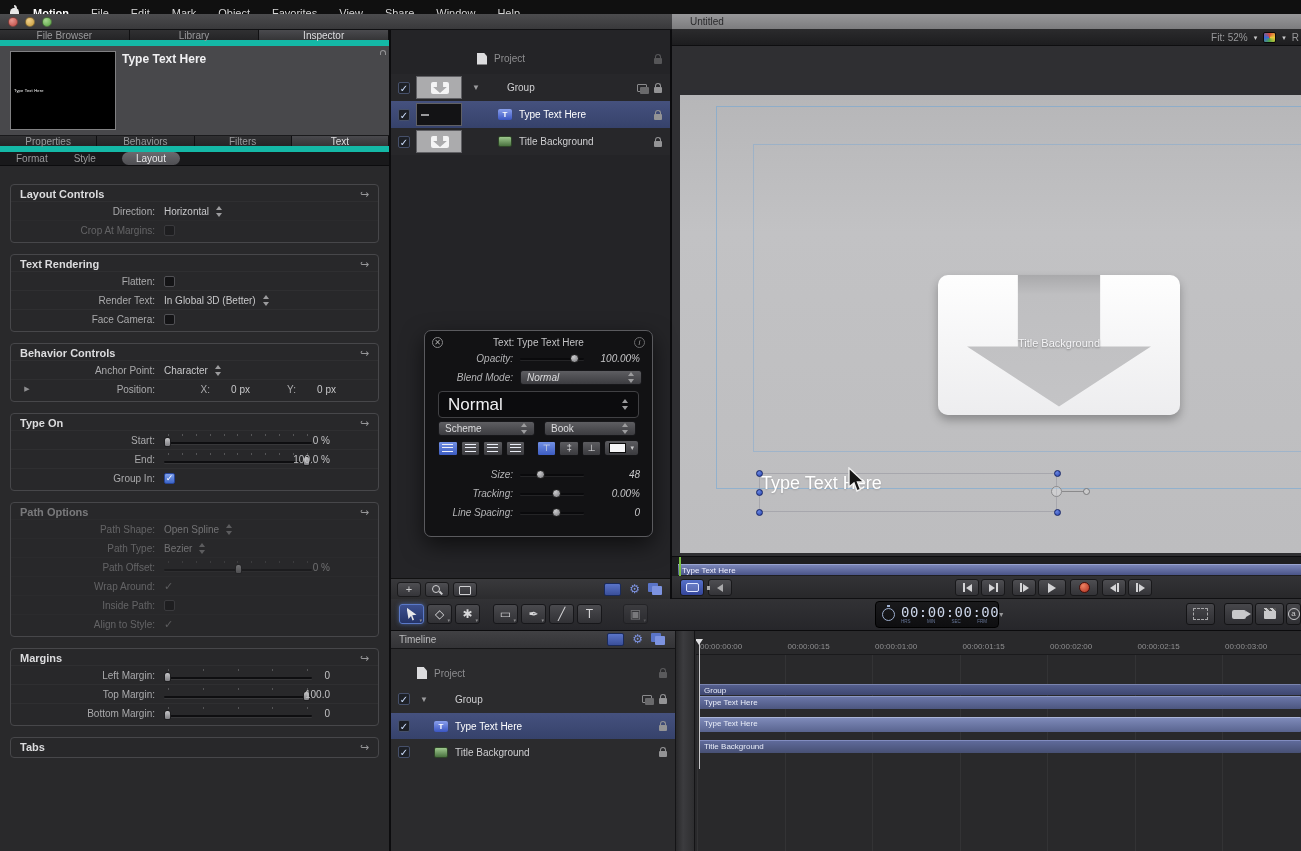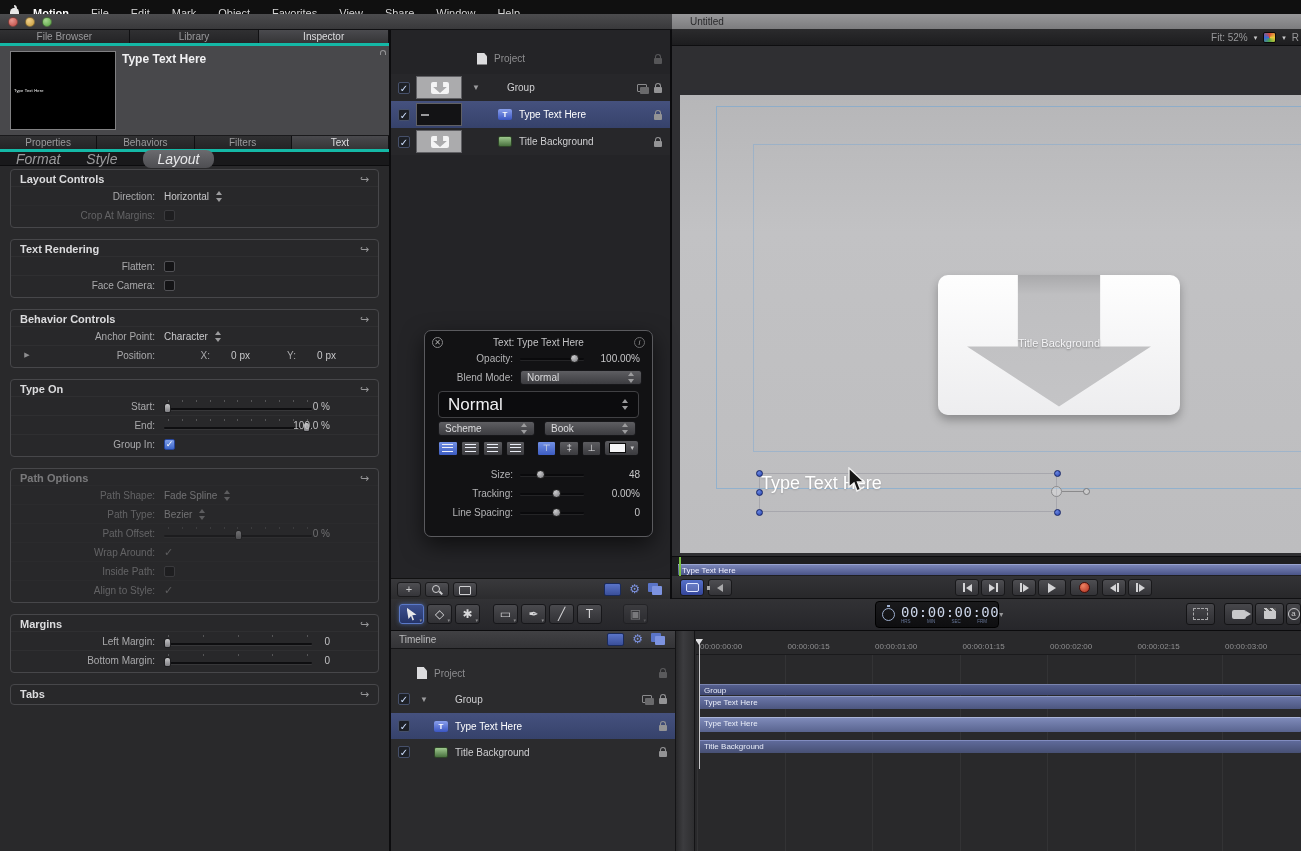--- a/index.html
+++ b/index.html
@@ -19,33 +19,33 @@
   #chrome{position:absolute;left:0;top:14px;width:672px;height:16px;background:linear-gradient(#4c4c4e,#39393b);display:flex;align-items:center;gap:7px;padding-left:8px;border-bottom:1px solid #101012;}
   .tl{width:10px;height:10px;border-radius:50%;border:1px solid rgba(0,0,0,.4);}
   .tl.r{background:radial-gradient(circle at 35% 30%,#e89890,#bf4943);}
   .tl.y{background:radial-gradient(circle at 35% 30%,#f0d08a,#c69b3b);}
   .tl.g{background:radial-gradient(circle at 35% 30%,#a8d890,#58a343);}
   #canvas-titlebar{position:absolute;left:672px;top:14px;width:629px;height:16px;background:linear-gradient(#98989a,#7c7c7e);border-bottom:1px solid #2a2a2c;}
   #canvas-titlebar span{position:absolute;left:18px;top:2px;font-size:10px;color:#2a2a2c;}
 
   
   #inspector{position:absolute;left:0;top:30px;width:391px;height:821px;background:#29292b;border-right:2px solid #0c0c0e;overflow:hidden;}
-  .tabbar{display:flex;height:16px;background:#1c1c1e;border-bottom:3px solid #14b8a6;}
+  .tabbar{display:flex;height:16px;background:#1c1c1e;border-bottom:6px solid #14b8a6;}
   .tab{flex:1;display:flex;align-items:center;justify-content:center;font-size:10px;color:#9a9a9c;
        background:linear-gradient(#303032,#242426);border-right:1px solid #101012;cursor:default;}
   .tab.sel{background:linear-gradient(#4a4a4e,#353537);color:#dedee0;}
   .insp-head{position:relative;height:90px;background:#48484b;border-bottom:1px solid #1a1a1c;}
   .thumb{position:absolute;left:10px;top:5px;width:106px;height:79px;background:#000;border:1px solid #808082;}
   .thumb-txt{position:absolute;left:3px;top:36px;font-size:4px;color:#fff;letter-spacing:.2px;}
   .insp-title{position:absolute;left:122px;top:6px;font-size:12px;font-weight:bold;color:#f0f0f2;}
   .hlock{position:absolute;right:10px;top:8px;}
   .subtabs{display:flex;align-items:center;height:14px;background:#19191b;border-bottom:1px solid #0c0c0e;padding-left:16px;gap:26px;}
-  .stab{font-size:14px;color:#9a9a9c;font-style:italic;}
+  .stab{font-size:10px;color:#9a9a9c;}
   .stab.pill{background:linear-gradient(#6a6a6e,#4e4e52);border-radius:8px;padding:1px 14px;color:#e8e8ea;}
-  #sections{padding:3px 0 0 0;border-radius:7px;}
+  #sections{padding:18px 0 0 0;border-radius:7px;}
   .section{border:1px solid #47474a;border-radius:4px;background:#28282a;margin:0 10px 11px;padding:1px 0 3px;}
   .section.dimall .sec-t,.section.dimall .row{opacity:.45;}
   .sec-h{display:flex;justify-content:space-between;align-items:center;padding:2px 9px 1px;height:15px;}
   .sec-t{font-size:11px;font-weight:bold;color:#dcdcde;}
   .reset{font-size:11px;color:#98989a;transform:scaleX(-1);line-height:10px;}
   .row{display:flex;align-items:center;height:19px;position:relative;font-size:10px;color:#b2b2b4;border-top:1px solid rgba(255,255,255,.035);}
   .row.dim{opacity:.45;}
   .gut{width:32px;text-align:center;color:#8e8e90;font-size:7px;flex:none;}
   .lbl{width:112px;text-align:right;margin-right:9px;color:#aaaaac;flex:none;white-space:nowrap;}
   .pval{color:#c8c8ca;white-space:nowrap;}
@@ -102,21 +102,21 @@
   .bic.copy::before{content:"";position:absolute;left:0;top:0;width:10px;height:9px;background:#5a74c8;border-radius:1px;}
   .bic.copy::after{content:"";position:absolute;left:4px;top:3px;width:10px;height:9px;background:#7d93e0;border:1px solid #24складу;border-radius:1px;}
 
   
   #hud{position:absolute;left:424px;top:330px;width:229px;height:207px;background:rgba(18,18,20,.96);
        border:1px solid #5a5a5e;border-radius:7px;box-shadow:0 8px 22px rgba(0,0,0,.6);z-index:30;padding-top:4px;}
   .hud-t{display:flex;align-items:center;height:14px;padding:0 7px;}
   .hx{width:11px;height:11px;border-radius:50%;border:1px solid #8a8a8c;color:#aaa;font-size:8px;line-height:10px;text-align:center;}
   .hti{margin:0 auto;font-size:10px;color:#c2c2c4;}
   .hinfo{width:11px;height:11px;border-radius:50%;border:1px solid #6a6a6c;color:#999;font-size:8px;line-height:10px;text-align:center;font-style:italic;}
-  .hrow{display:flex;align-items:center;height:19px;font-size:10px;color:#b4b4b6;position:relative;padding-left:8px;}
+  .hrow{display:flex;align-items:center;height:19px;font-size:10px;color:#b4b4b6;position:relative;padding-left:8px;font-style:italic;}
   .hlbl{width:80px;text-align:right;margin-right:7px;flex:none;}
   .hsl{position:relative;width:64px;height:10px;flex:none;}
   .hsl .tr{position:absolute;left:0;right:0;top:4px;height:2px;background:#0a0a0c;box-shadow:0 1px 0 rgba(255,255,255,.08);border-radius:1px;}
   .hsl .hd{position:absolute;top:0;width:9px;height:9px;border-radius:50%;background:radial-gradient(circle at 35% 30%,#cacacc,#77777b);border:1px solid #222;}
   .hval{position:absolute;right:12px;color:#c6c6c8;}
   .dd{height:15px;background:linear-gradient(#5e5e62,#3c3c40);border:1px solid #17171a;border-radius:3px;
       display:flex;align-items:center;padding:0 6px;color:#dcdcde;font-size:10px;}
   .dd .st{margin-left:auto;}
   .fontdd{margin:4px 13px 3px;height:27px;background:#0c0c0e;border:1px solid #414144;border-radius:4px;
           display:flex;align-items:center;padding:0 9px;color:#f0f0f2;font-size:17px;}
@@ -291,20 +291,26 @@
             <span class="sec-t">Text Rendering</span>
             <span class="reset">↩</span>
           </div>
           <div class="row">
             <span class="gut"></span>
             <span class="lbl">Flatten:</span>
             <span class="cb"></span>
           </div>
           <div class="row">
             <span class="gut"></span>
+            <span class="lbl">Render Text:</span>
+            <span class="pval">In Global 3D (Better)</span>
+            <span class="st"></span>
+          </div>
+          <div class="row">
+            <span class="gut"></span>
             <span class="lbl">Face Camera:</span>
             <span class="cb"></span>
           </div>
         </div>
         <div class="section">
           <div class="sec-h">
             <span class="sec-t">Behavior Controls</span>
             <span class="reset">↩</span>
           </div>
           <div class="row">
@@ -378,21 +384,21 @@
           </div>
         </div>
         <div class="section dimall">
           <div class="sec-h">
             <span class="sec-t">Path Options</span>
             <span class="reset">↩</span>
           </div>
           <div class="row">
             <span class="gut"></span>
             <span class="lbl">Path Shape:</span>
-            <span class="pval">Fade Spline</span>
+            <span class="pval">Open Spline</span>
             <span class="st"></span>
           </div>
           <div class="row">
             <span class="gut"></span>
             <span class="lbl">Path Type:</span>
             <span class="pval">Bezier</span>
             <span class="st"></span>
           </div>
           <div class="row">
             <span class="gut"></span>
@@ -445,20 +451,36 @@
                 <i></i>
                 <i></i>
                 <i></i>
                 <i></i>
                 <i></i>
               </span>
               <i class="tr"></i>
               <i class="hd" style="left: calc(2% - 3px);"></i>
             </span>
             <span class="val">0</span>
+          </div>
+          <div class="row">
+            <span class="gut"></span>
+            <span class="lbl">Top Margin:</span>
+            <span class="sl">
+              <span class="tk">
+                <i></i>
+                <i></i>
+                <i></i>
+                <i></i>
+                <i></i>
+              </span>
+              <i class="tr"></i>
+              <i class="hd" style="left: calc(96% - 3px);"></i>
+            </span>
+            <span class="val">100.0</span>
           </div>
           <div class="row">
             <span class="gut"></span>
             <span class="lbl">Bottom Margin:</span>
             <span class="sl">
               <span class="tk">
                 <i></i>
                 <i></i>
                 <i></i>
                 <i></i>

